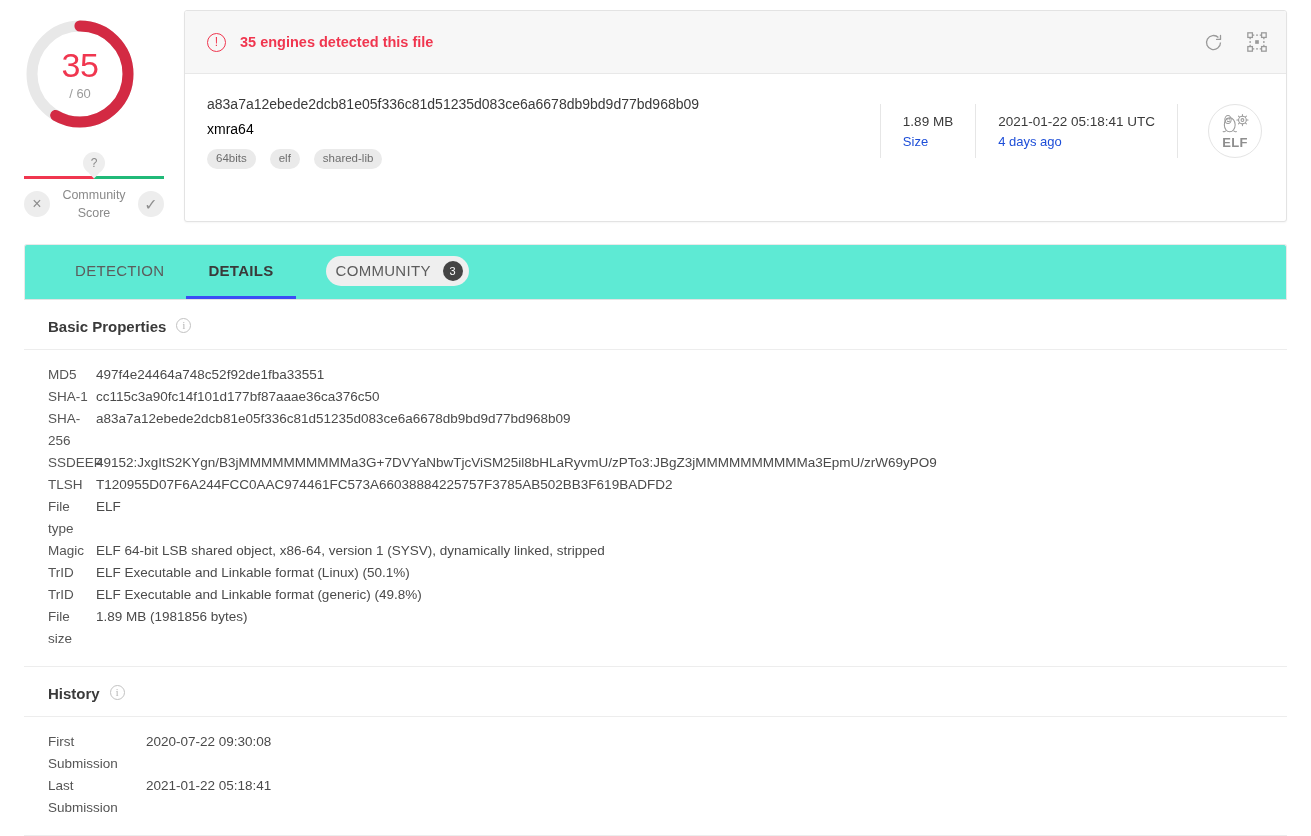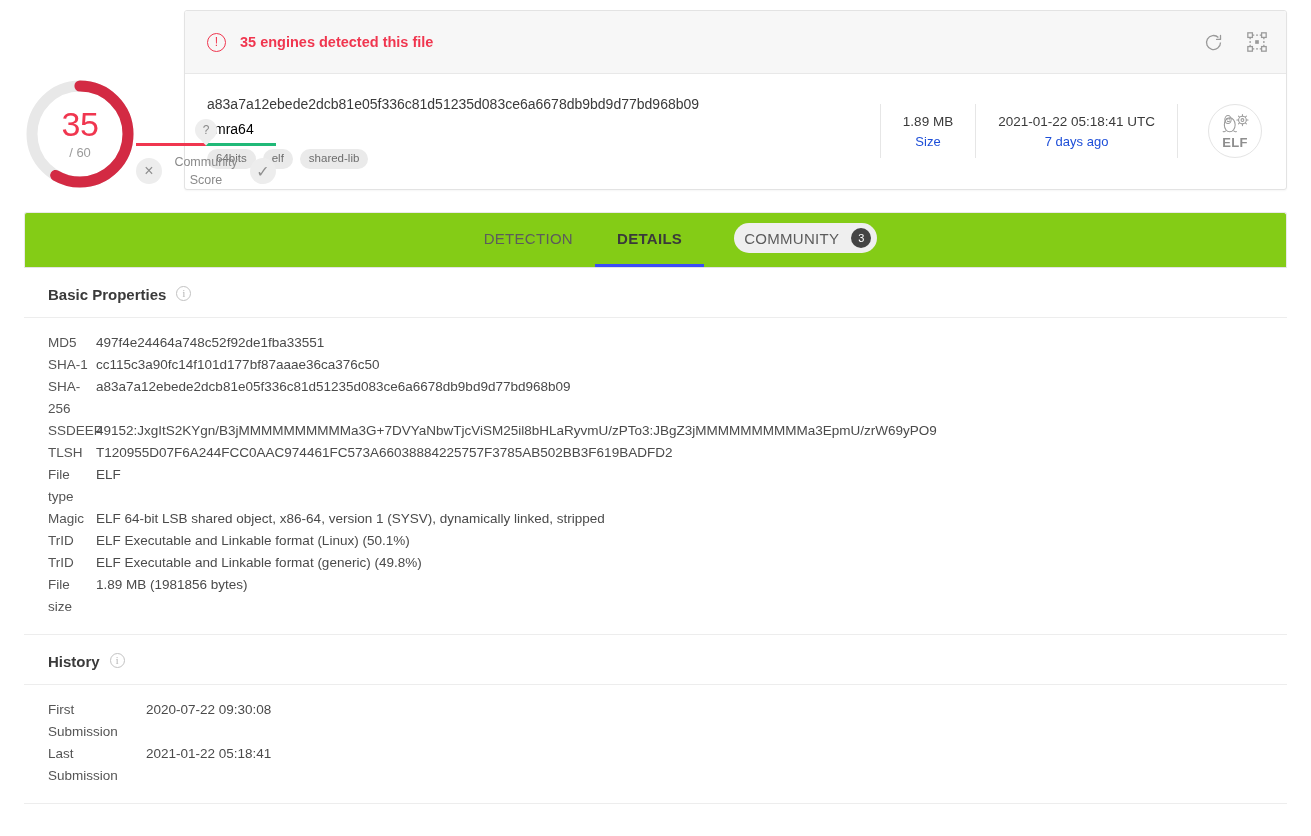--- a/index.html
+++ b/index.html
@@ -13,22 +13,22 @@
     -webkit-font-smoothing: antialiased;
   }
 
   
   .top { display: flex; padding: 10px 24px 0 24px; }
 
   .score-col {
     width: 148px;
     flex: 0 0 148px;
     display: flex;
-    flex-direction: row;
-    align-items: flex-end;
+    flex-direction: column;
+    align-items: flex-start;
     padding-top: 8px;
   }
 
   .gauge-wrap { position: relative; width: 112px; height: 112px; }
   .gauge-wrap svg { display: block; transform: rotate(-90deg); }
   .gauge-center {
     position: absolute; inset: 0;
     display: flex; flex-direction: column;
     align-items: center; justify-content: center;
   }
@@ -147,21 +147,21 @@
     font-size: 14px;
     color: #3a3a3a;
     word-break: break-all;
     line-height: 1.5;
   }
   .file-name {
     font-size: 14px;
     color: #000000;
     margin-top: 6px;
   }
-  .tags { margin-top: 12px; display: flex; gap: 7px; flex-wrap: wrap; }
+  .tags { margin-top: 12px; display: flex; gap: 14px; flex-wrap: wrap; }
   .tag {
     background: #eaeaea;
     color: #6d6d6d;
     font-size: 11.5px;
     border-radius: 11px;
     padding: 4px 9px;
     line-height: 1;
   }
 
   .meta-group {
@@ -169,21 +169,20 @@
     align-items: stretch;
     padding-left: 8px;
   }
   .meta-cell {
     padding: 0 22px;
     border-left: 1px solid #e6e6e6;
     display: flex;
     flex-direction: column;
     justify-content: center;
     min-height: 48px;
-    align-items: center;
   }
   .meta-main { font-size: 13.5px; color: #3a3a3a; white-space: nowrap; }
   .meta-sub { font-size: 13px; color: #1d4ed8; margin-top: 5px; white-space: nowrap; }
 
   .filetype-cell {
     border-left: 1px solid #e6e6e6;
     padding: 0 6px 0 30px;
     display: flex; align-items: center;
   }
   .filetype-circle {
@@ -198,29 +197,28 @@
     font-size: 13px;
     font-weight: bold;
     color: #8e8e8e;
     letter-spacing: 0.3px;
     margin-top: 1px;
   }
 
   
   .tabs-wrap {
     margin: 22px 24px 0 24px;
-    background: #84cc16;
+    background: #5eead4;
     border: 1px solid #e9e9e9;
     border-bottom: 1px solid #e3e3e3;
     border-radius: 3px 3px 0 0;
     height: 56px;
     display: flex;
     align-items: flex-end;
-    padding-left: 50px;
-    justify-content: center;
+    padding-left: 28px;
   }
   .tab {
     display: flex;
     align-items: center;
     height: 100%;
     padding: 0 22px;
     color: #5c5c5c;
     font-size: 15px;
     letter-spacing: 0.3px;
     border-bottom: 3px solid transparent;
@@ -361,21 +359,21 @@
         </div>
       </div>
 
       <div class="meta-group">
         <div class="meta-cell">
           <div class="meta-main">1.89 MB</div>
           <div class="meta-sub">Size</div>
         </div>
         <div class="meta-cell">
           <div class="meta-main">2021-01-22 05:18:41 UTC</div>
-          <div class="meta-sub">7 days ago</div>
+          <div class="meta-sub">4 days ago</div>
         </div>
         <div class="filetype-cell">
           <div class="filetype-circle">
             <svg width="30" height="21" viewBox="0 0 34 24" fill="none" stroke="currentColor" stroke-width="1.2">
               <ellipse cx="11" cy="13.5" rx="6.2" ry="8" fill="none"></ellipse>
               <ellipse cx="9" cy="7.5" rx="3.6" ry="4.6" fill="none"></ellipse>
               <circle cx="7.8" cy="6.6" r="1" fill="currentColor" stroke="none"></circle>
               <circle cx="10.4" cy="6.6" r="1" fill="currentColor" stroke="none"></circle>
               <path d="M8.3 9.3c.6.7 1.8.7 2.4 0" stroke-linecap="round"></path>
               <path d="M6.5 20.5c-1.2 1-2.5 1.3-3 .6M15.5 20.5c1.2 1 2.5 1.3 3 .6" stroke-linecap="round"></path>

